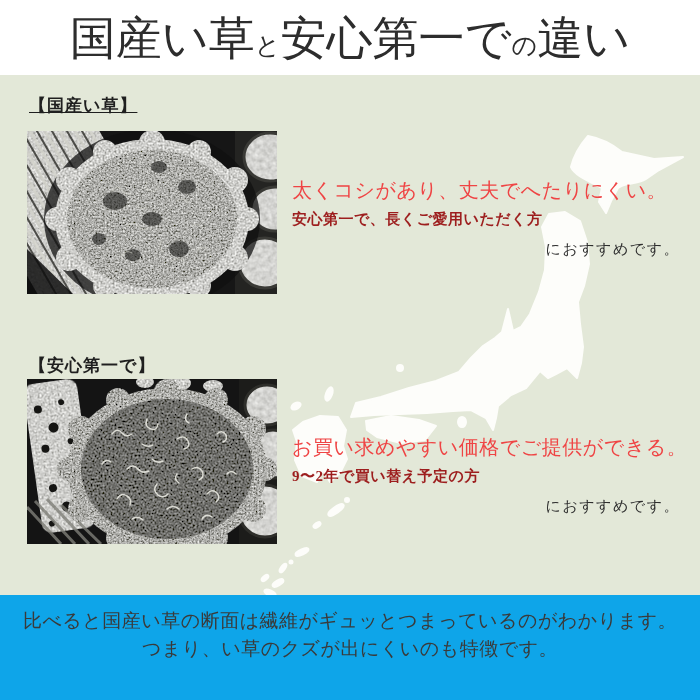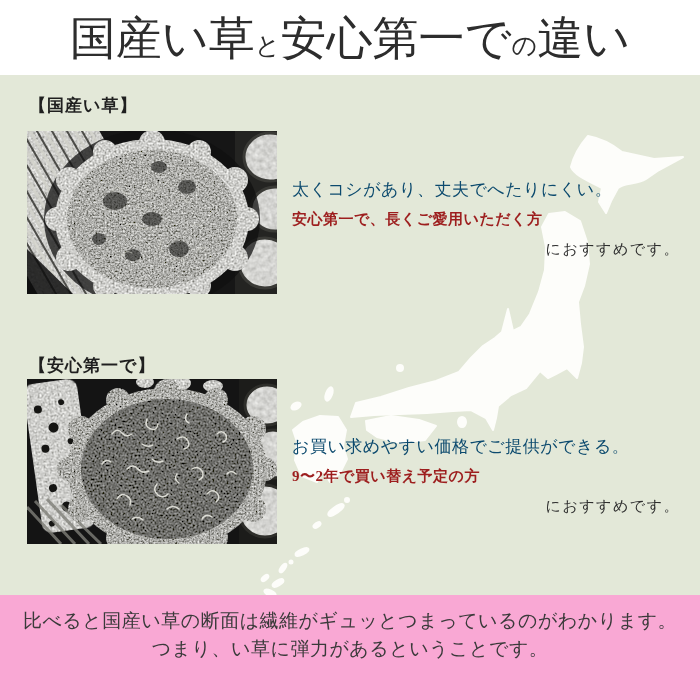--- a/index.html
+++ b/index.html
@@ -23,32 +23,32 @@
   
   .sem{position:absolute;z-index:2;background:#151515;overflow:hidden;}
   .sem svg{display:block;width:100%;height:100%;}
   .sem-domestic{left:27px;top:131px;width:250px;height:163px;}
   .sem-chinese{left:27px;top:379px;width:250px;height:165px;}
   
   .sec-label{
     position:absolute;z-index:2;left:29px;font-size:17px;font-weight:bold;
     color:#1f1f1f;letter-spacing:1px;white-space:nowrap;
   }
-  .sec-label.first{top:94px;}
+  .sec-label.first{top:94px;text-decoration:underline;}
   .sec-label.second{top:354px;}
   
   .tblock{position:absolute;z-index:2;left:292px;width:388px;}
   .tblock.first{top:177px;}
   .tblock.second{top:434px;}
-  .t-desc{font-size:17px;color:#0c4a6e;line-height:26px;letter-spacing:0.5px;white-space:nowrap;}
+  .t-desc{font-size:20px;color:#ef4444;line-height:26px;letter-spacing:0.5px;white-space:nowrap;}
   .t-high{font-size:15px;font-weight:bold;color:#9d1e1e;line-height:33px;letter-spacing:0.5px;white-space:nowrap;}
   .t-rec{font-size:15px;color:#2e2e2e;line-height:27px;letter-spacing:1.5px;text-align:right;white-space:nowrap;}
   
   .footer{
-    position:absolute;top:595px;left:0;width:700px;height:105px;background:#f9a8d4;z-index:2;
+    position:absolute;top:595px;left:0;width:700px;height:105px;background:#0ea5e9;z-index:2;
   }
   .footer-inner{padding-top:12px;text-align:center;}
   .f-line{font-size:19px;color:#3a3a3a;line-height:28px;letter-spacing:0.5px;white-space:nowrap;}
 </style>
 </head>
 <body>
 
 <div class="canvas">
 
   <div class="title">
@@ -324,17 +324,17 @@
 
   <div class="tblock second">
     <div class="t-desc">お買い求めやすい価格でご提供ができる。</div>
     <div class="t-high">9〜2年で買い替え予定の方</div>
     <div class="t-rec">におすすめです。</div>
   </div>
 
   <div class="footer">
     <div class="footer-inner">
       <div class="f-line">比べると国産い草の断面は繊維がギュッとつまっているのがわかります。</div>
-      <div class="f-line">つまり、い草に弾力があるということです。</div>
+      <div class="f-line">つまり、い草のクズが出にくいのも特徴です。</div>
     </div>
   </div>
 
 </div>
 
 </body></html>

